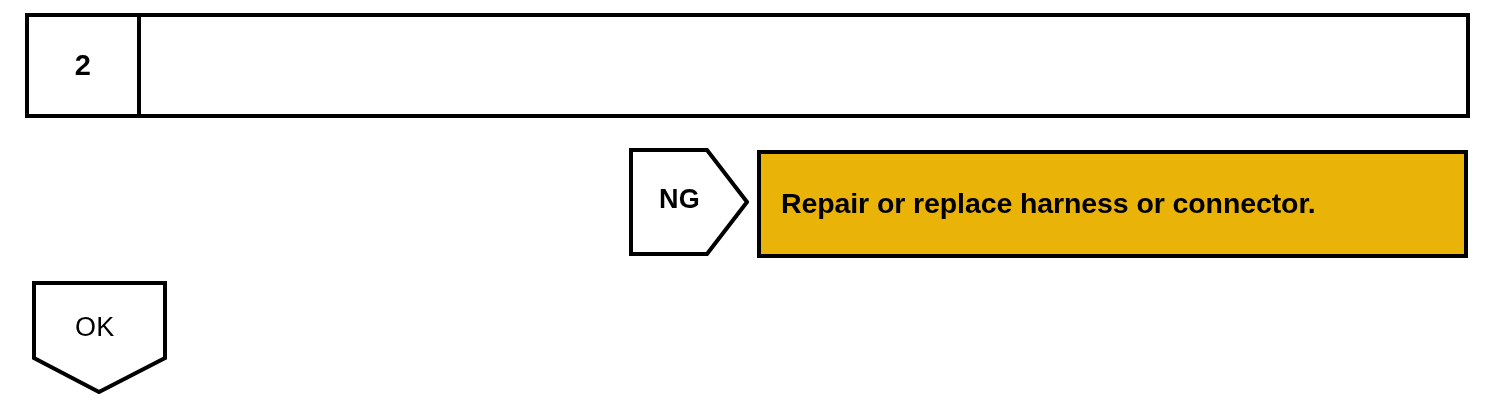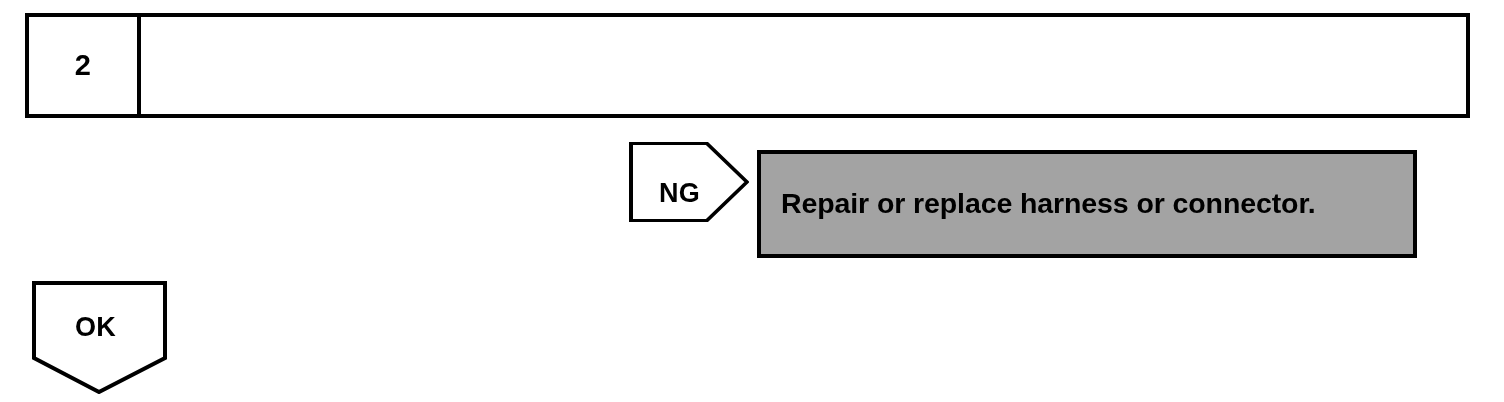--- a/index.html
+++ b/index.html
@@ -55,23 +55,23 @@
     font-weight: bold;
     line-height: 1.12;
     letter-spacing: -0.1px;
     word-spacing: 0.5px;
   }
 
   
   .ng-shape {
     position: absolute;
     left: 629px;
-    top: 142px;
+    top: 148px;
     width: 120px;    
-    height: 80px;   
+    height: 108px;   
   }
   .ng-shape svg {
     display: block;
     width: 100%;
     height: 100%;
   }
   .ng-label {
     position: absolute;
     left: 30px;
     top: 38px;
@@ -79,25 +79,25 @@
     font-weight: bold;
     line-height: 1;
     letter-spacing: 0.3px;
   }
 
   
   .repair-box {
     position: absolute;
     left: 757px;
     top: 150px;
-    width: 660px;   
+    width: 711px;   
     height: 108px;  
     box-sizing: border-box;
     border: 4px solid #000;
-    background: #a3a3a3;
+    background: #eab308;
     display: flex;
     align-items: center;
   }
   .repair-text {
     padding-left: 20px;
     font-size: 28.5px;
     font-weight: bold;
     line-height: 1.1;
     letter-spacing: -0.1px;
   }
@@ -113,21 +113,21 @@
   .ok-shape svg {
     display: block;
     width: 100%;
     height: 100%;
   }
   .ok-label {
     position: absolute;
     left: 43px;
     top: 33px;
     font-size: 27px;
-    font-weight: bold;
+    font-weight: normal;
     line-height: 1;
     letter-spacing: 0.3px;
   }
 </style>
 </head>
 <body>
 
 <div class="step-box">
   <div class="step-number-cell">
     <span class="step-number">2</span>

